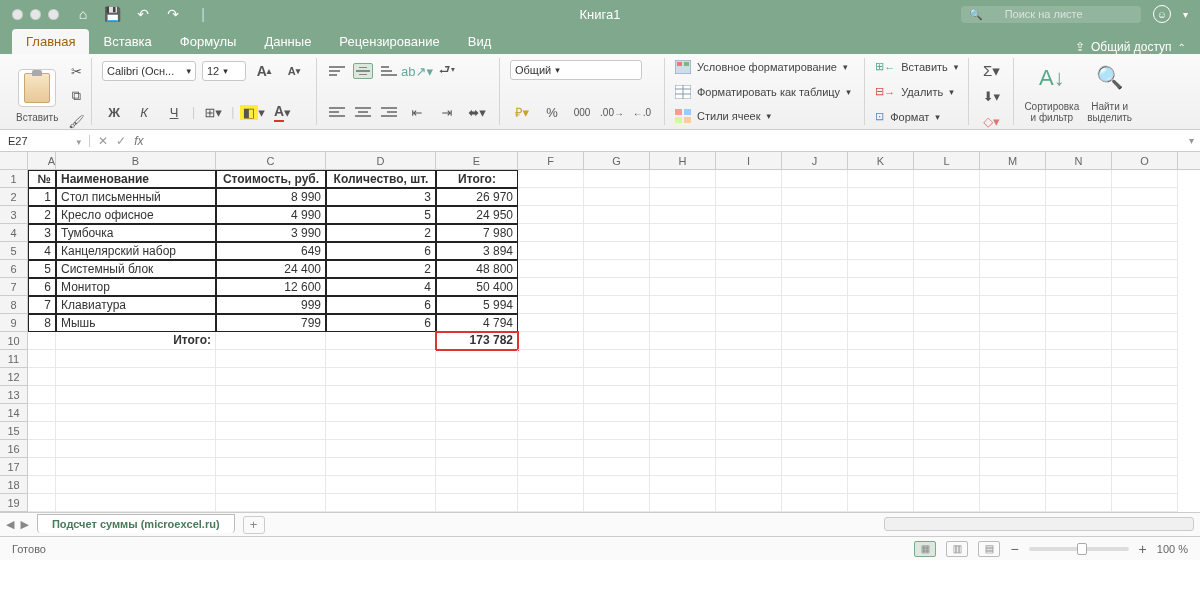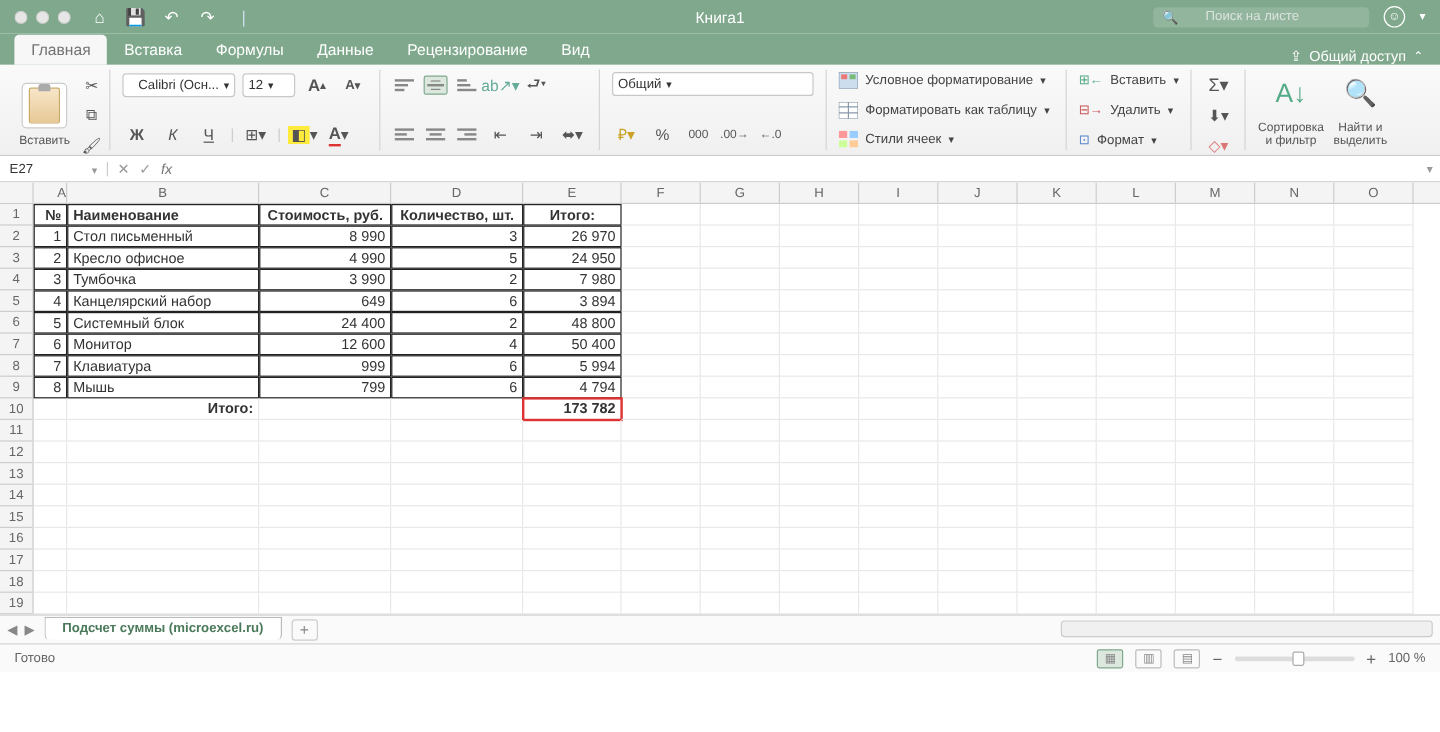--- a/index.html
+++ b/index.html
@@ -12,32 +12,32 @@
 .qat { display: flex; gap: 14px; margin-left: 16px; align-items: center; }
 .qat .ic { width: 16px; height: 16px; display: flex; align-items: center; justify-content: center; color: #fff; font-size: 14px; }
 .titlebar .title { position: absolute; left: 50%; transform: translateX(-50%); font-size: 13px; }
 .titlebar .right { margin-left: auto; display: flex; align-items: center; gap: 12px; padding-right: 12px; }
 .searchbox { background: rgba(255,255,255,.15); border-radius: 4px; padding: 2px 8px; width: 180px; display: flex; align-items: center; gap: 6px; font-size: 11px; color: #eee; }
 .smile { width: 18px; height: 18px; border: 1.5px solid #fff; border-radius: 50%; display: flex; align-items: center; justify-content: center; font-size: 10px; }
 
 
 .tabs { height: 26px; background: #7fa88c; display: flex; align-items: flex-end; padding-left: 12px; gap: 0; color: #fff; }
 .tab { padding: 5px 14px; font-size: 13px; cursor: pointer; }
-.tab.active { background: #f7f7f7; color: #737373; border-radius: 4px 4px 0 0; }
+.tab.active { background: #f7f7f7; color: #a16207; border-radius: 4px 4px 0 0; }
 .tabs .right { margin-left: auto; padding-right: 14px; display: flex; align-items: center; gap: 6px; color: #fff; font-size: 12px; }
 .tabs .right .chev { font-size: 10px; }
 
 
 .ribbon { height: 76px; background: linear-gradient(#fafafa,#f0f0f0); border-bottom: 1px solid #ccc; display: flex; padding: 4px 6px; gap: 0; }
 .group { border-right: 1px solid #d5d5d5; padding: 2px 10px; display: flex; flex-direction: column; justify-content: space-between; }
 .group:last-child { border-right: none; }
 .grow { display: flex; gap: 6px; align-items: center; }
 .gcol { display: flex; flex-direction: column; gap: 3px; }
 .btnbox { border: 1px solid #c8c8c8; border-radius: 3px; background: #fff; padding: 2px 4px; font-size: 11px; display: flex; align-items: center; gap: 4px; min-height: 20px; }
-.btnbox.wide { width: 94px; justify-content: flex-end; }
+.btnbox.wide { width: 94px; justify-content: space-between; }
 .iconbtn { width: 24px; height: 22px; display: flex; align-items: center; justify-content: center; font-size: 13px; color: #555; border-radius: 2px; }
 .pastebig { width: 38px; height: 38px; border: 1px solid #ccc; border-radius: 4px; background: #fff; display: flex; align-items: center; justify-content: center; margin: 0 auto; }
 .clip { width: 26px; height: 30px; background: linear-gradient(#f8e6c8,#e8c896); border: 1px solid #c9a968; border-radius: 2px; position: relative; }
 .clip::before { content:''; position:absolute; top:-4px; left:50%; transform:translateX(-50%); width:10px; height:6px; background:#aaa; border-radius:2px 2px 0 0;}
 .lbl { font-size: 10px; text-align: center; color: #555; margin-top: 2px; }
 .fontA { font-size: 14px; font-weight: bold; }
 .uline { border-bottom: 2px solid #d33; padding-bottom: 1px; }
 .alignbtn { width: 20px; height: 16px; display: flex; flex-direction: column; justify-content: space-around; padding: 2px; }
 .alignbtn span { height: 1.5px; background: #888; }
 .alignbtn.active { background: #dce8de; border: 1px solid #7fa88c; border-radius: 2px; }
@@ -216,21 +216,21 @@
           <span></span>
         </div>
       <div class="iconbtn">⇤</div>
       <div class="iconbtn">⇥</div>
       <div class="iconbtn">⬌▾</div>
     </div>
   </div>
 
   <div class="group">
     <div class="grow">
-      <div class="btnbox" style="width:168px;justify-content:flex-start;">
+      <div class="btnbox" style="width:132px;justify-content:flex-start;">
           <span>Общий</span>
           <span style="font-size:9px;">▾</span>
         </div>
     </div>
     <div class="grow">
       <div class="iconbtn" style="color:#c9a227;">₽▾</div>
       <div class="iconbtn">%</div>
       <div class="iconbtn" style="font-size:10px;">000</div>
       <div class="iconbtn" style="font-size:10px;">.00→</div>
       <div class="iconbtn" style="font-size:10px;">←.0</div>

